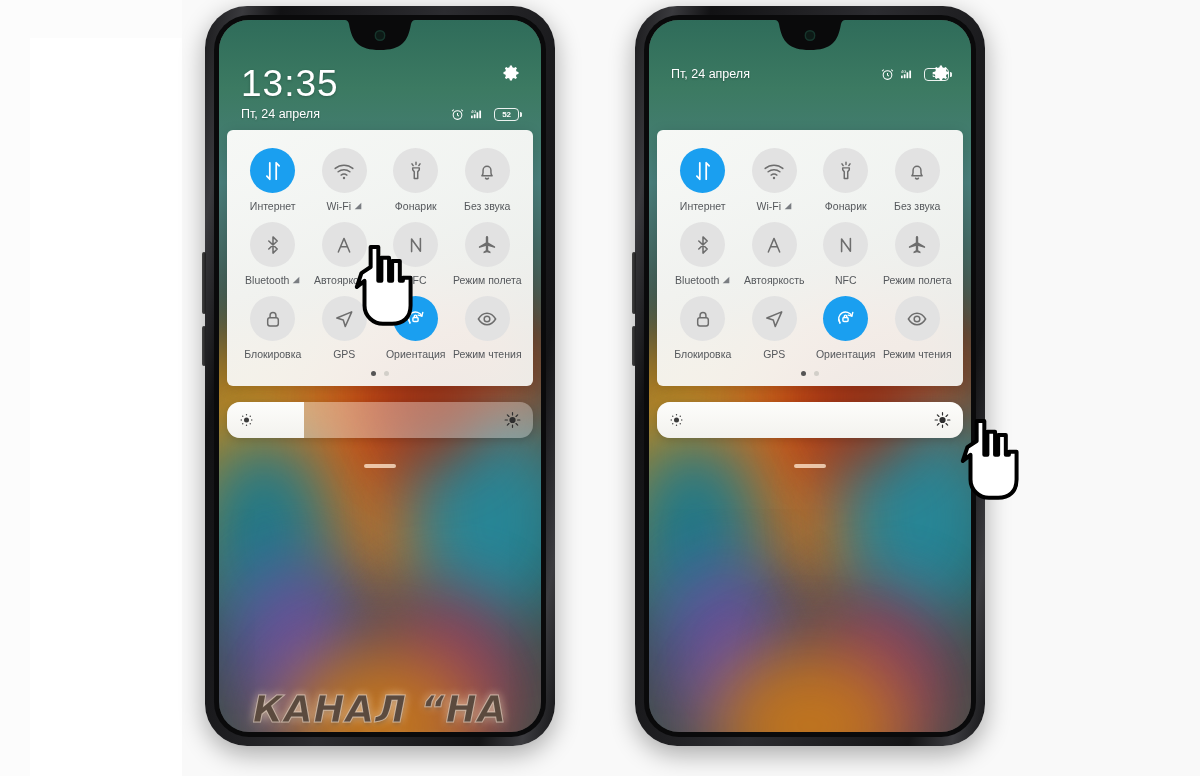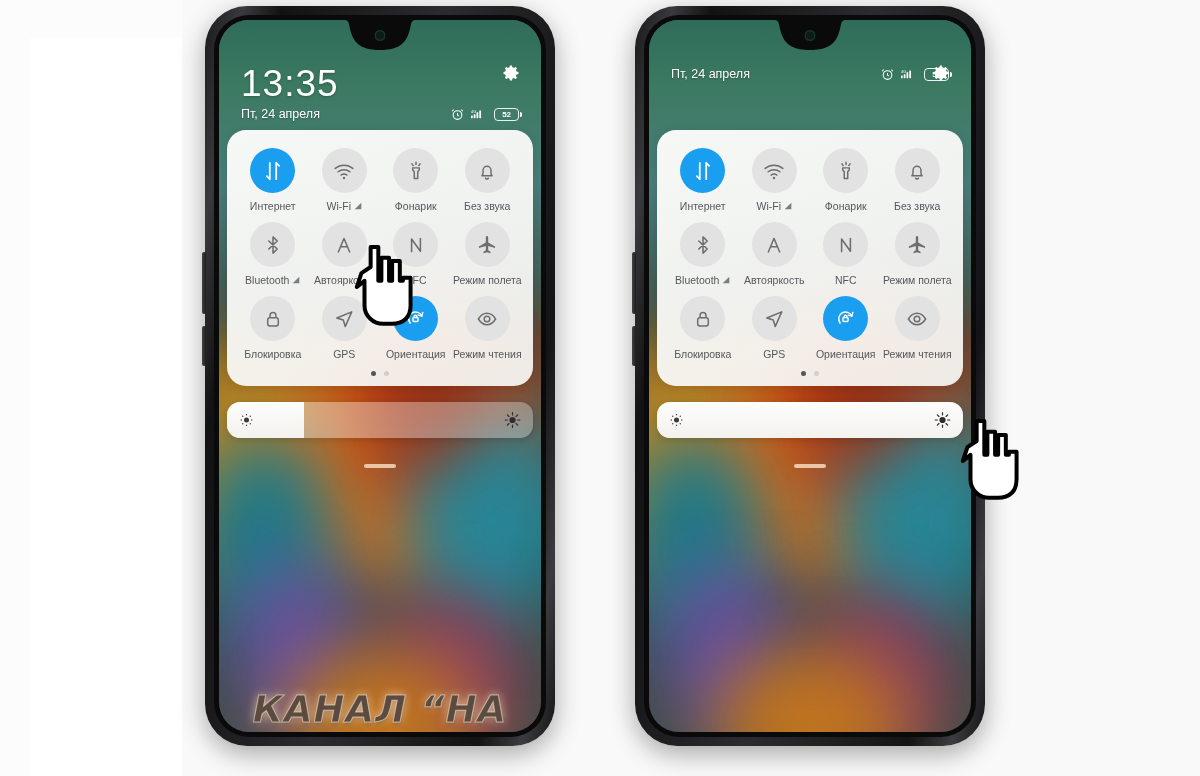--- a/index.html
+++ b/index.html
@@ -69,21 +69,21 @@
     font-size: 8px; font-weight: 700; letter-spacing: -.2px; position: relative;
   }
   .batt::after {
     content:""; position:absolute; right:-3.6px; top:3.4px; width:2px; height:5px;
     background: rgba(255,255,255,.9); border-radius: 0 1.5px 1.5px 0;
   }
 
   
   .cc {
     position: absolute; left: 8px; right: 8px; top: 110px;
-    border-radius: 19px;
+    border-radius: 6px;
     background: linear-gradient(155deg, rgba(252,252,250,.97), rgba(246,246,243,.93));
     box-shadow: 0 3px 14px rgba(0,0,0,.14);
     padding: 18px 10px 10px 10px;
   }
   .tiles { display:grid; grid-template-columns: repeat(4,1fr); row-gap: 10px; }
   .tile { display:flex; flex-direction: column; align-items:center; gap: 7px; }
   .disc {
     width: 45px; height: 45px; border-radius: 50%;
     background: #e2e2e2; display:flex; align-items:center; justify-content:center;
     color: #6d6d6d;

